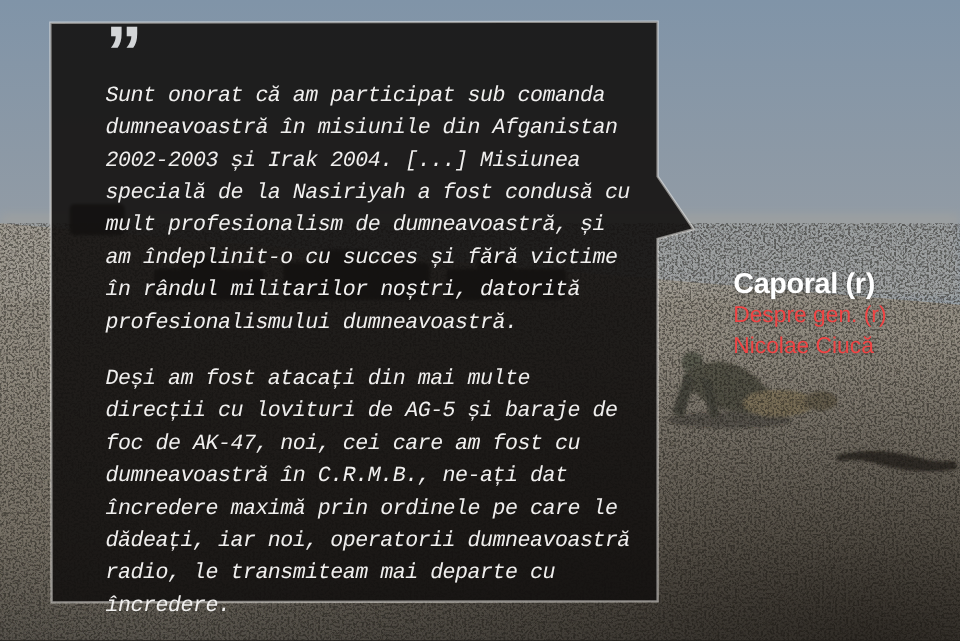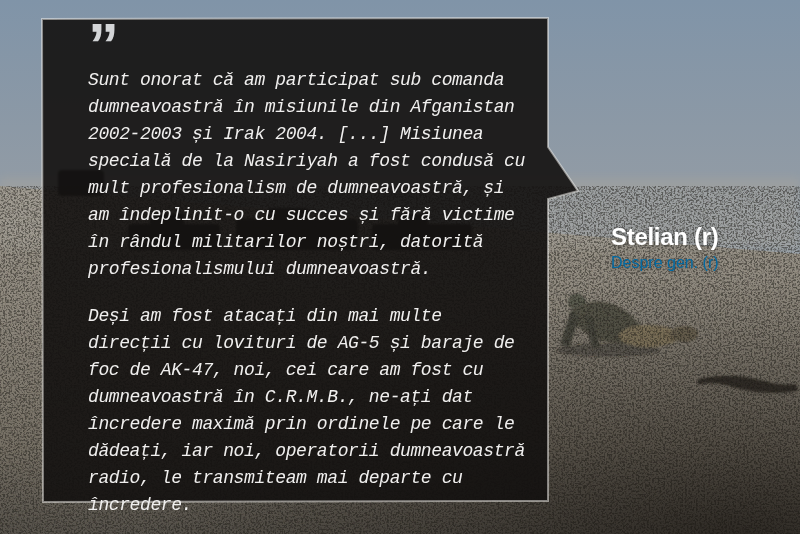--- a/index.html
+++ b/index.html
@@ -70,23 +70,23 @@
     white-space: nowrap;
   }
   .attr-bold {
     font-weight: 700;
     font-size: 24px;
     line-height: 26px;
     letter-spacing: -0.3px;
   }
   .attr-reg {
     font-weight: 400;
-    font-size: 16px;
+    font-size: 19px;
     line-height: 26px;
-    color: #0369a1;
+    color: #ef4444;
   }
 </style>
 </head>
 <body>
 
 <div class="stage">
 
   <svg class="bg-svg" viewBox="0 0 800 534" xmlns="http://www.w3.org/2000/svg">
     <defs>
       <linearGradient id="skyGrad" x1="0" y1="0" x2="0" y2="1">
@@ -155,17 +155,18 @@
     <path d="M42,19 L548,18 L548,147 L578,191 L548,199 L548,501 L43,502 Z" fill="#131110" fill-opacity="0.9" stroke="#f5f3f0" stroke-opacity="0.5" stroke-width="2" stroke-linejoin="miter"></path>
   </svg>
 
   <div class="quote-content">
     <div class="open-quote">”</div>
     <p>Sunt onorat că am participat sub comanda dumneavoastră în misiunile din Afganistan 2002-2003 și Irak 2004. [...] Misiunea specială de la Nasiriyah a fost condusă cu mult profesionalism de dumneavoastră, și am îndeplinit-o cu succes și fără victime în rândul militarilor noștri, datorită profesionalismului dumneavoastră.</p>
     <p>Deși am fost atacați din mai multe direcții cu lovituri de AG-5 și baraje de foc de AK-47, noi, cei care am fost cu dumneavoastră în C.R.M.B., ne-ați dat încredere maximă prin ordinele pe care le dădeați, iar noi, operatorii dumneavoastră radio, le transmiteam mai departe cu încredere.</p>
   </div>
 
   <div class="attribution">
-    <div class="attr-bold">Stelian (r)</div>
+    <div class="attr-bold">Caporal (r)</div>
     <div class="attr-reg">Despre gen. (r)</div>
+    <div class="attr-reg">Nicolae Ciucă</div>
   </div>
 
 </div>
 
 </body></html>

